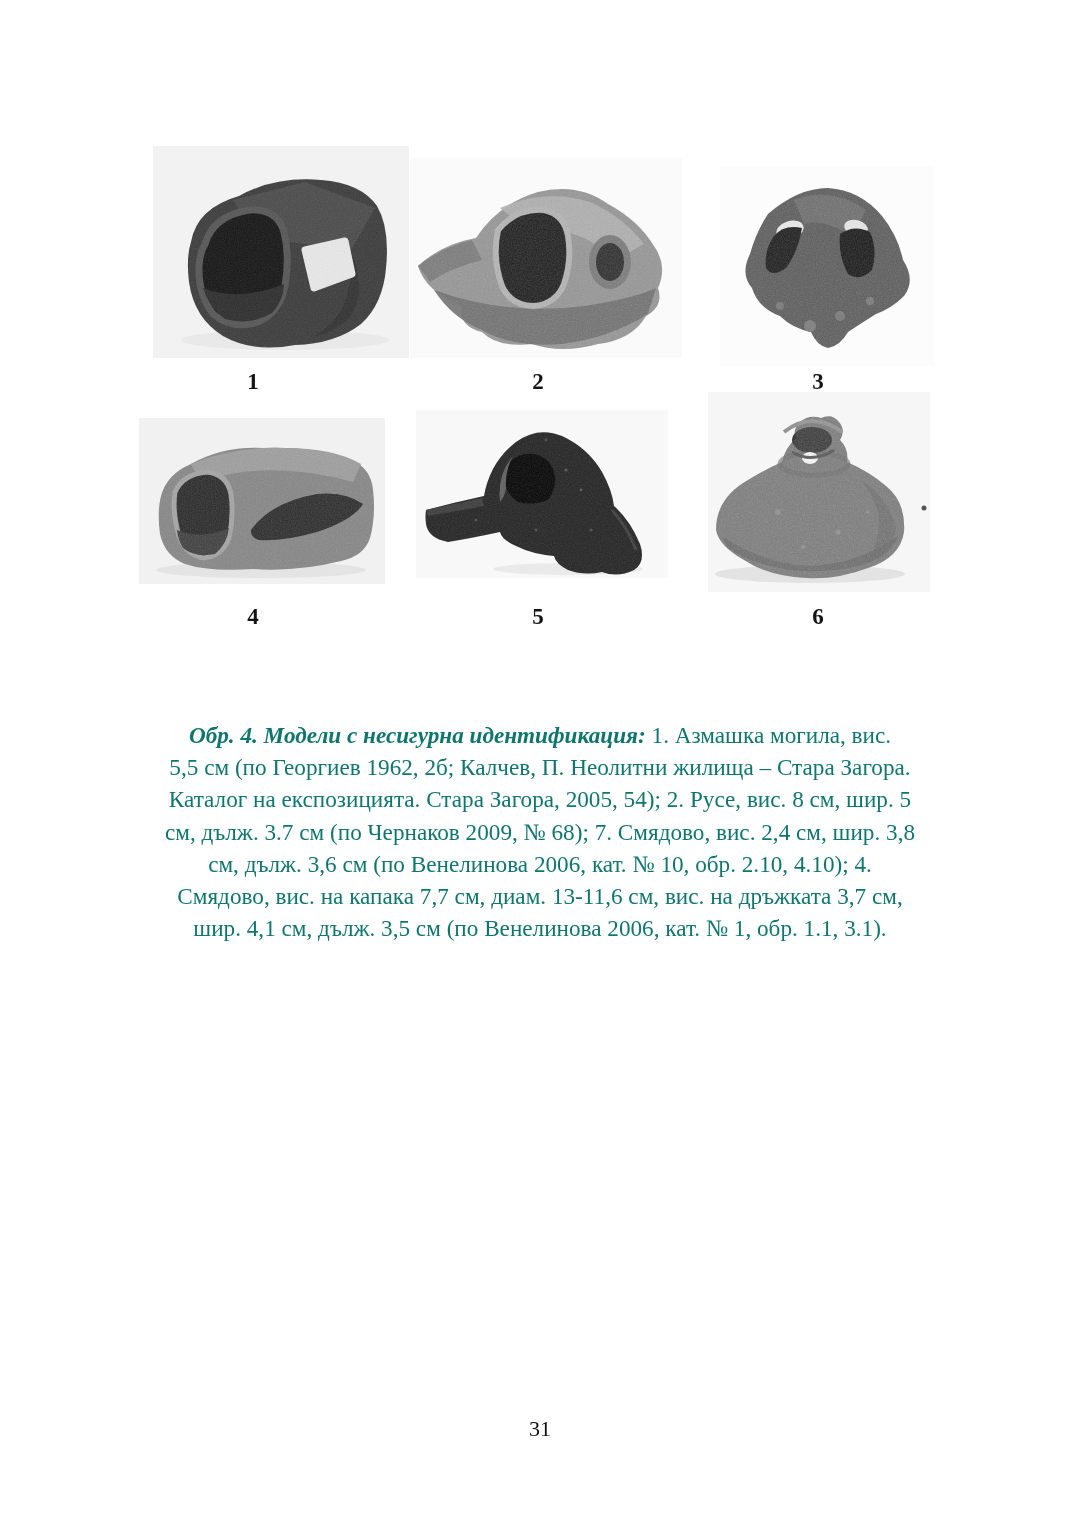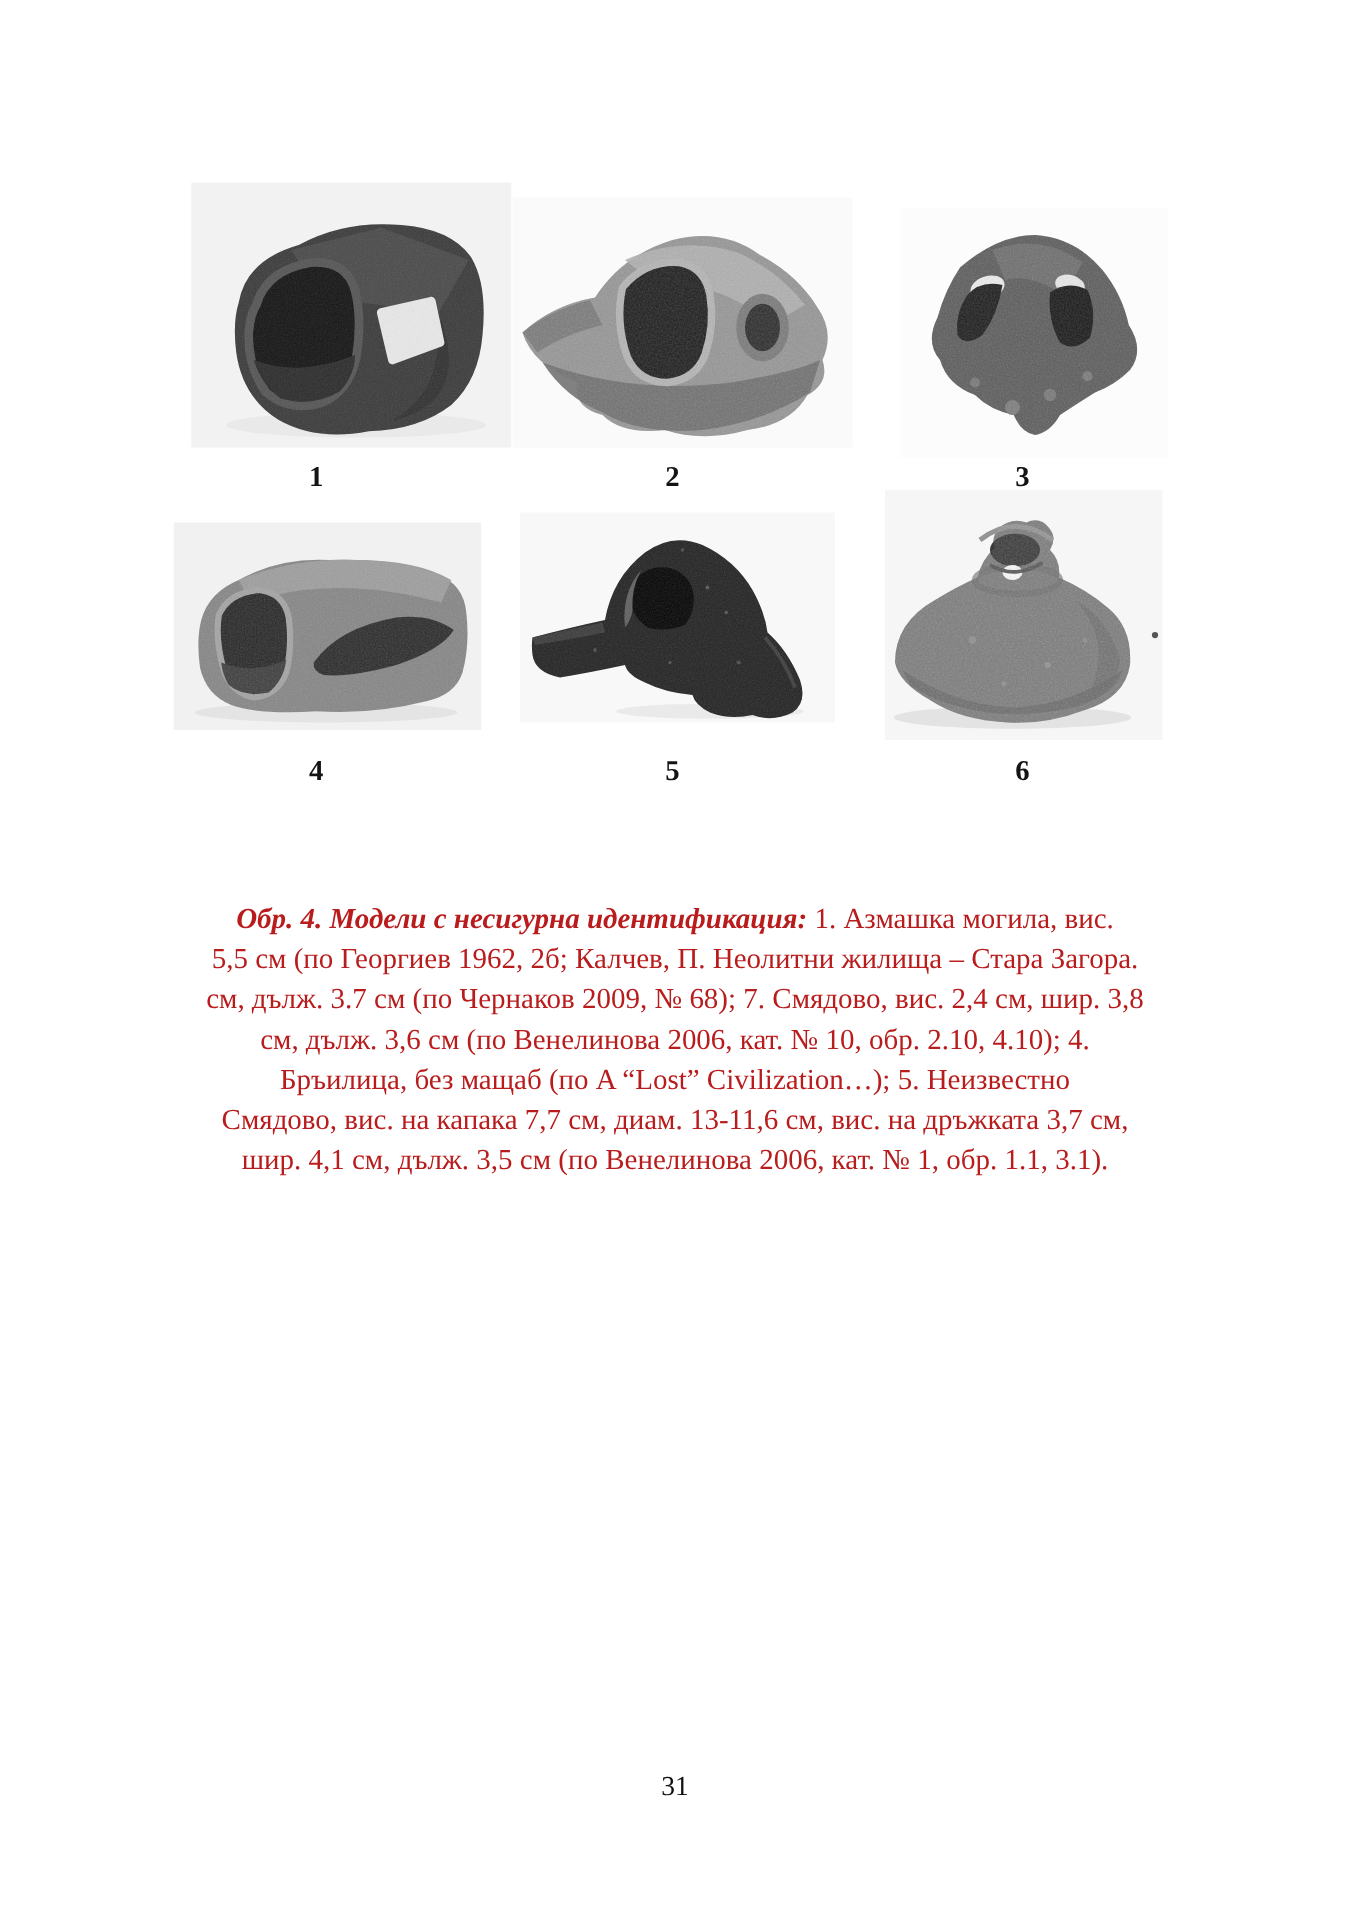--- a/index.html
+++ b/index.html
@@ -20,21 +20,21 @@
   .p5{left:416px;top:410px;width:252px;height:168px;background:#f8f8f8;}
   .p6{left:708px;top:392px;width:222px;height:200px;background:#f6f6f6;}
   .fig-label{
     position:absolute;width:60px;text-align:center;
     font-weight:bold;font-size:23px;line-height:26px;color:#141414;
   }
   .l1{left:223px;top:369px;} .l2{left:508px;top:369px;} .l3{left:788px;top:369px;}
   .l4{left:223px;top:604px;} .l5{left:508px;top:604px;} .l6{left:788px;top:604px;}
   .caption{
     position:absolute;left:100px;width:880px;top:719px;
-    text-align:center;font-size:23.2px;line-height:32.2px;color:#b91c1c;
+    text-align:center;font-size:23.2px;line-height:32.2px;color:#0f766e;
   }
   .cap-line{white-space:nowrap;height:32.2px;}
   .lead{font-weight:bold;font-style:italic;}
   .page-number{
     position:absolute;left:0;width:100%;top:1376px;
     text-align:center;font-size:22px;color:#101010;margin-top:40px;
   }
 </style>
 </head>
 <body>
@@ -197,22 +197,22 @@
     </svg>
   </div>
 
   <div class="fig-label l4">4</div>
   <div class="fig-label l5">5</div>
   <div class="fig-label l6">6</div>
 
   <div class="caption">
     <div class="cap-line"><span class="lead">Обр. 4. Модели с несигурна идентификация:</span><span> 1. Азмашка могила, вис.</span></div>
     <div class="cap-line">5,5 см (по Георгиев 1962, 2б; Калчев, П. Неолитни жилища – Стара Загора.</div>
+    <div class="cap-line">Каталог на експозицията. Стара Загора, 2005, 54); 2. Русе, вис. 8 см, шир. 5</div>
     <div class="cap-line">см, дълж. 3.7 см (по Чернаков 2009, № 68); 7. Смядово, вис. 2,4 см, шир. 3,8</div>
     <div class="cap-line">см, дълж. 3,6 см (по Венелинова 2006, кат. № 10, обр. 2.10, 4.10); 4.</div>
-    <div class="cap-line">Бръилица, без мащаб (по A “Lost” Civilization…); 5. Неизвестно</div>
     <div class="cap-line">Смядово, вис. на капака 7,7 см, диам. 13-11,6 см, вис. на дръжката 3,7 см,</div>
     <div class="cap-line">шир. 4,1 см, дълж. 3,5 см (по Венелинова 2006, кат. № 1, обр. 1.1, 3.1).</div>
   </div>
 
   <div class="page-number">31</div>
 
 </div>
 
 </body></html>

